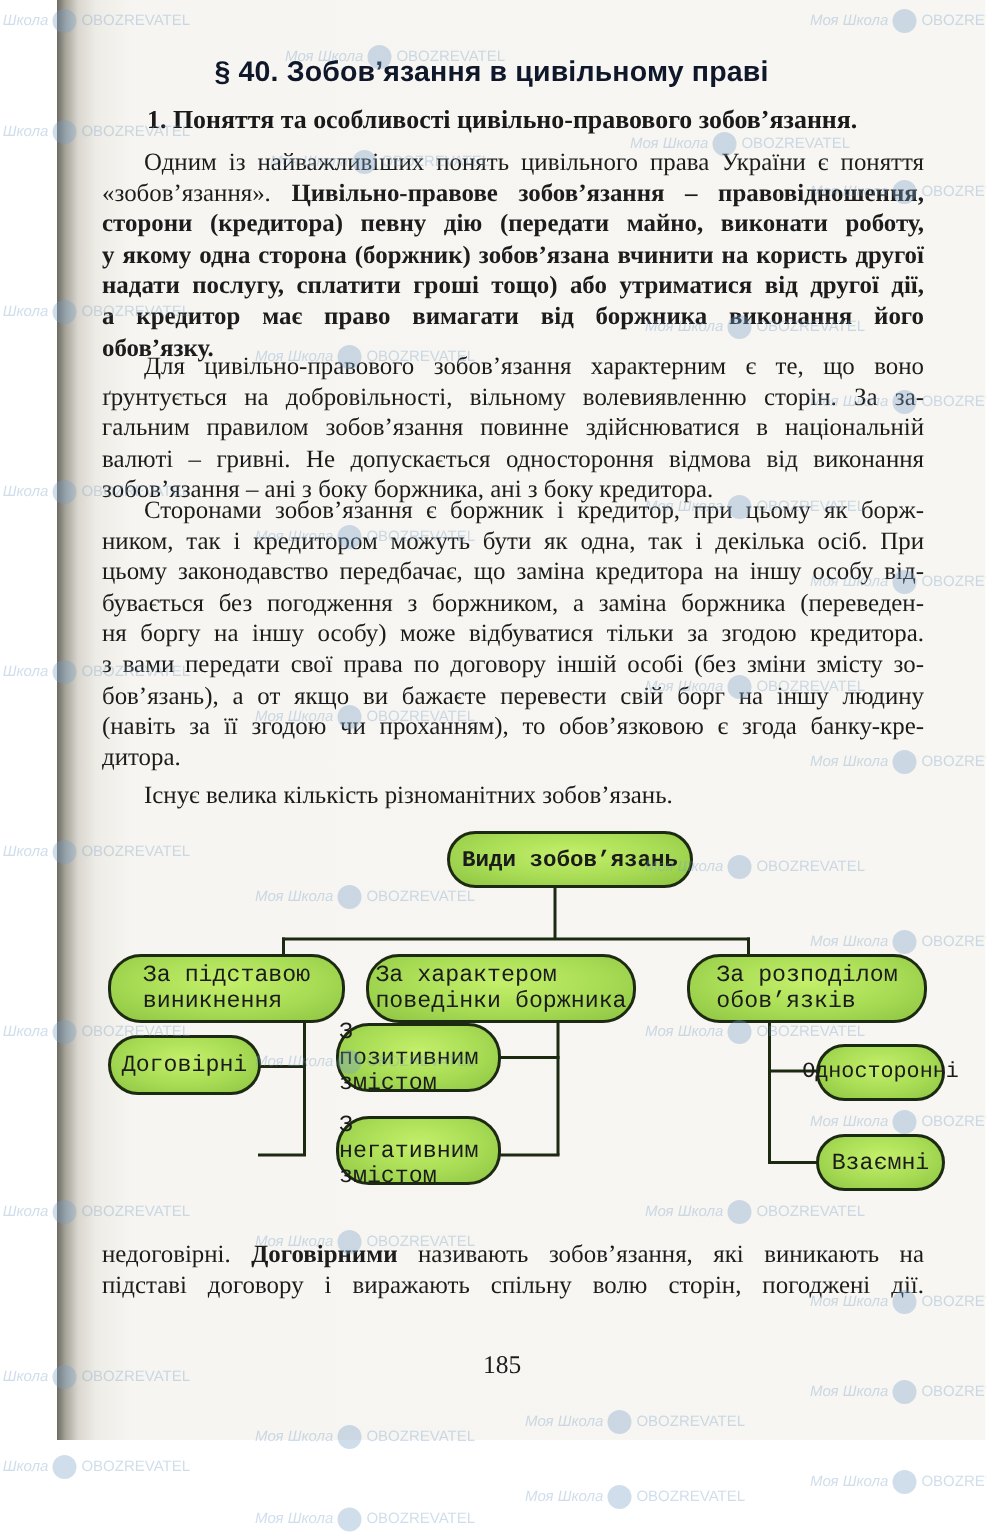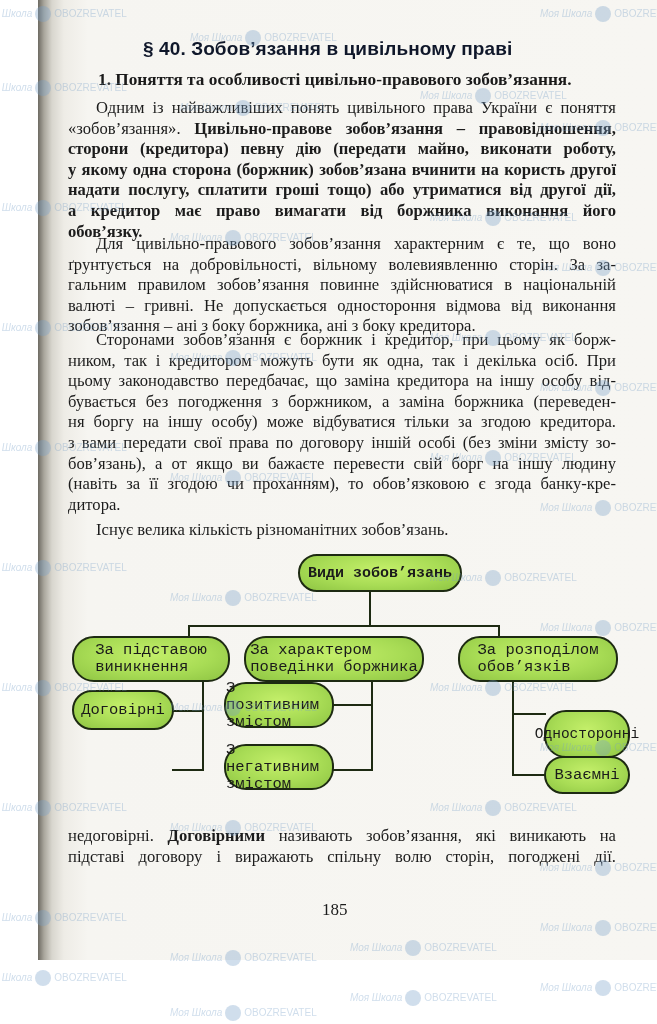--- a/index.html
+++ b/index.html
@@ -135,21 +135,21 @@
     <span>Договірні</span>
   </div>
 
   <div class="node" style="left:164px; top:134px; width:110px; height:46px;">
     <span><span>З позитивним</span><br><span>змістом</span></span>
   </div>
   <div class="node" style="left:164px; top:196px; width:110px; height:46px;">
     <span><span>З негативним</span><br><span>змістом</span></span>
   </div>
 
-  <div class="node" style="left:484px; top:148px; width:86px; height:48px; font-size:14.5px;margin-top:14px;">
+  <div class="node" style="left:484px; top:148px; width:86px; height:38px; font-size:14.5px;">
     <span>Односторонні</span>
   </div>
   <div class="node" style="left:484px; top:208px; width:86px; height:38px;">
     <span>Взаємні</span>
   </div>
 </div>
 
 <div class="para" style="top:826px;">
   <span class="ln"><span>недоговірні. </span><span class="bi">Договірними</span><span> називають зобов’язання, які виникають на</span></span>
   <span class="ln">підставі договору і виражають спільну волю сторін, погоджені дії.</span>

